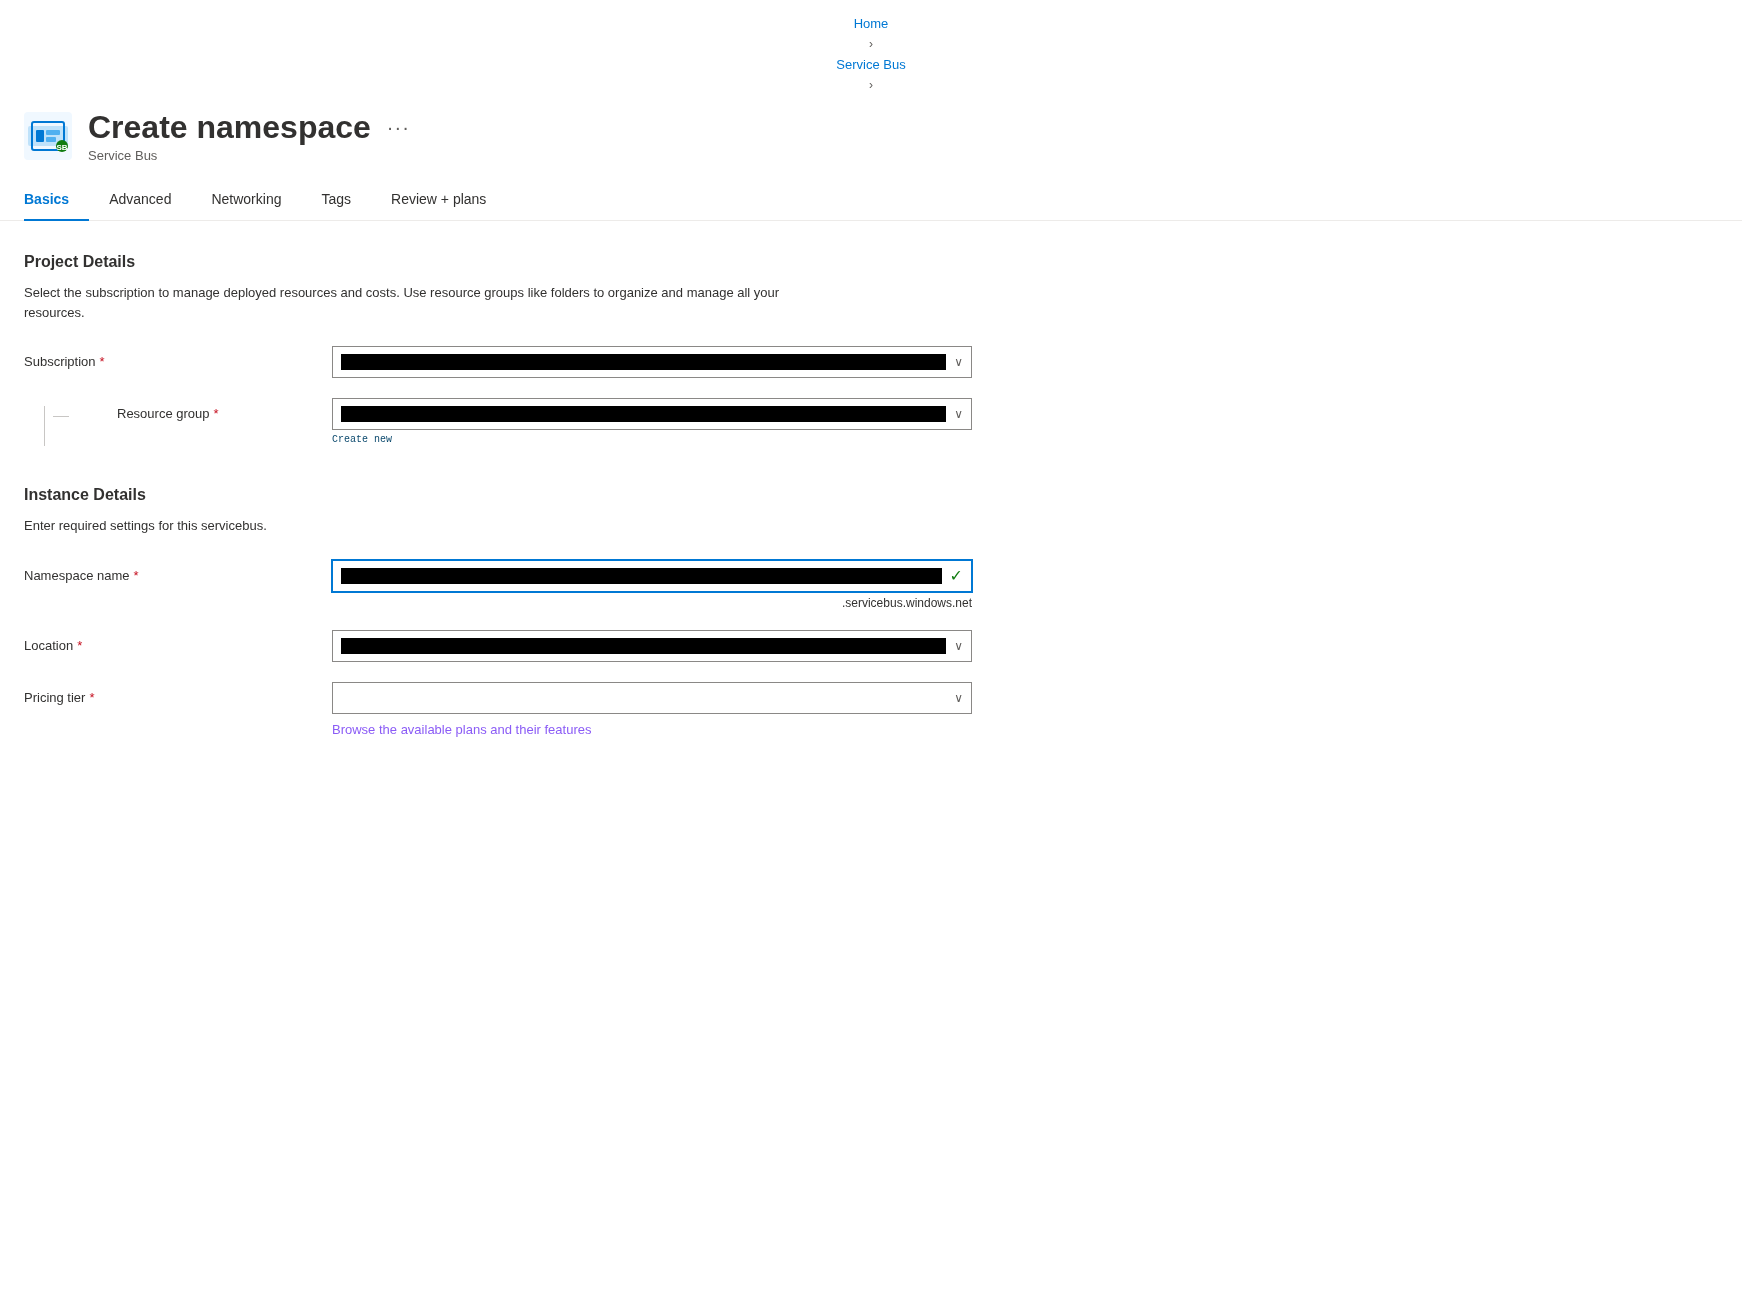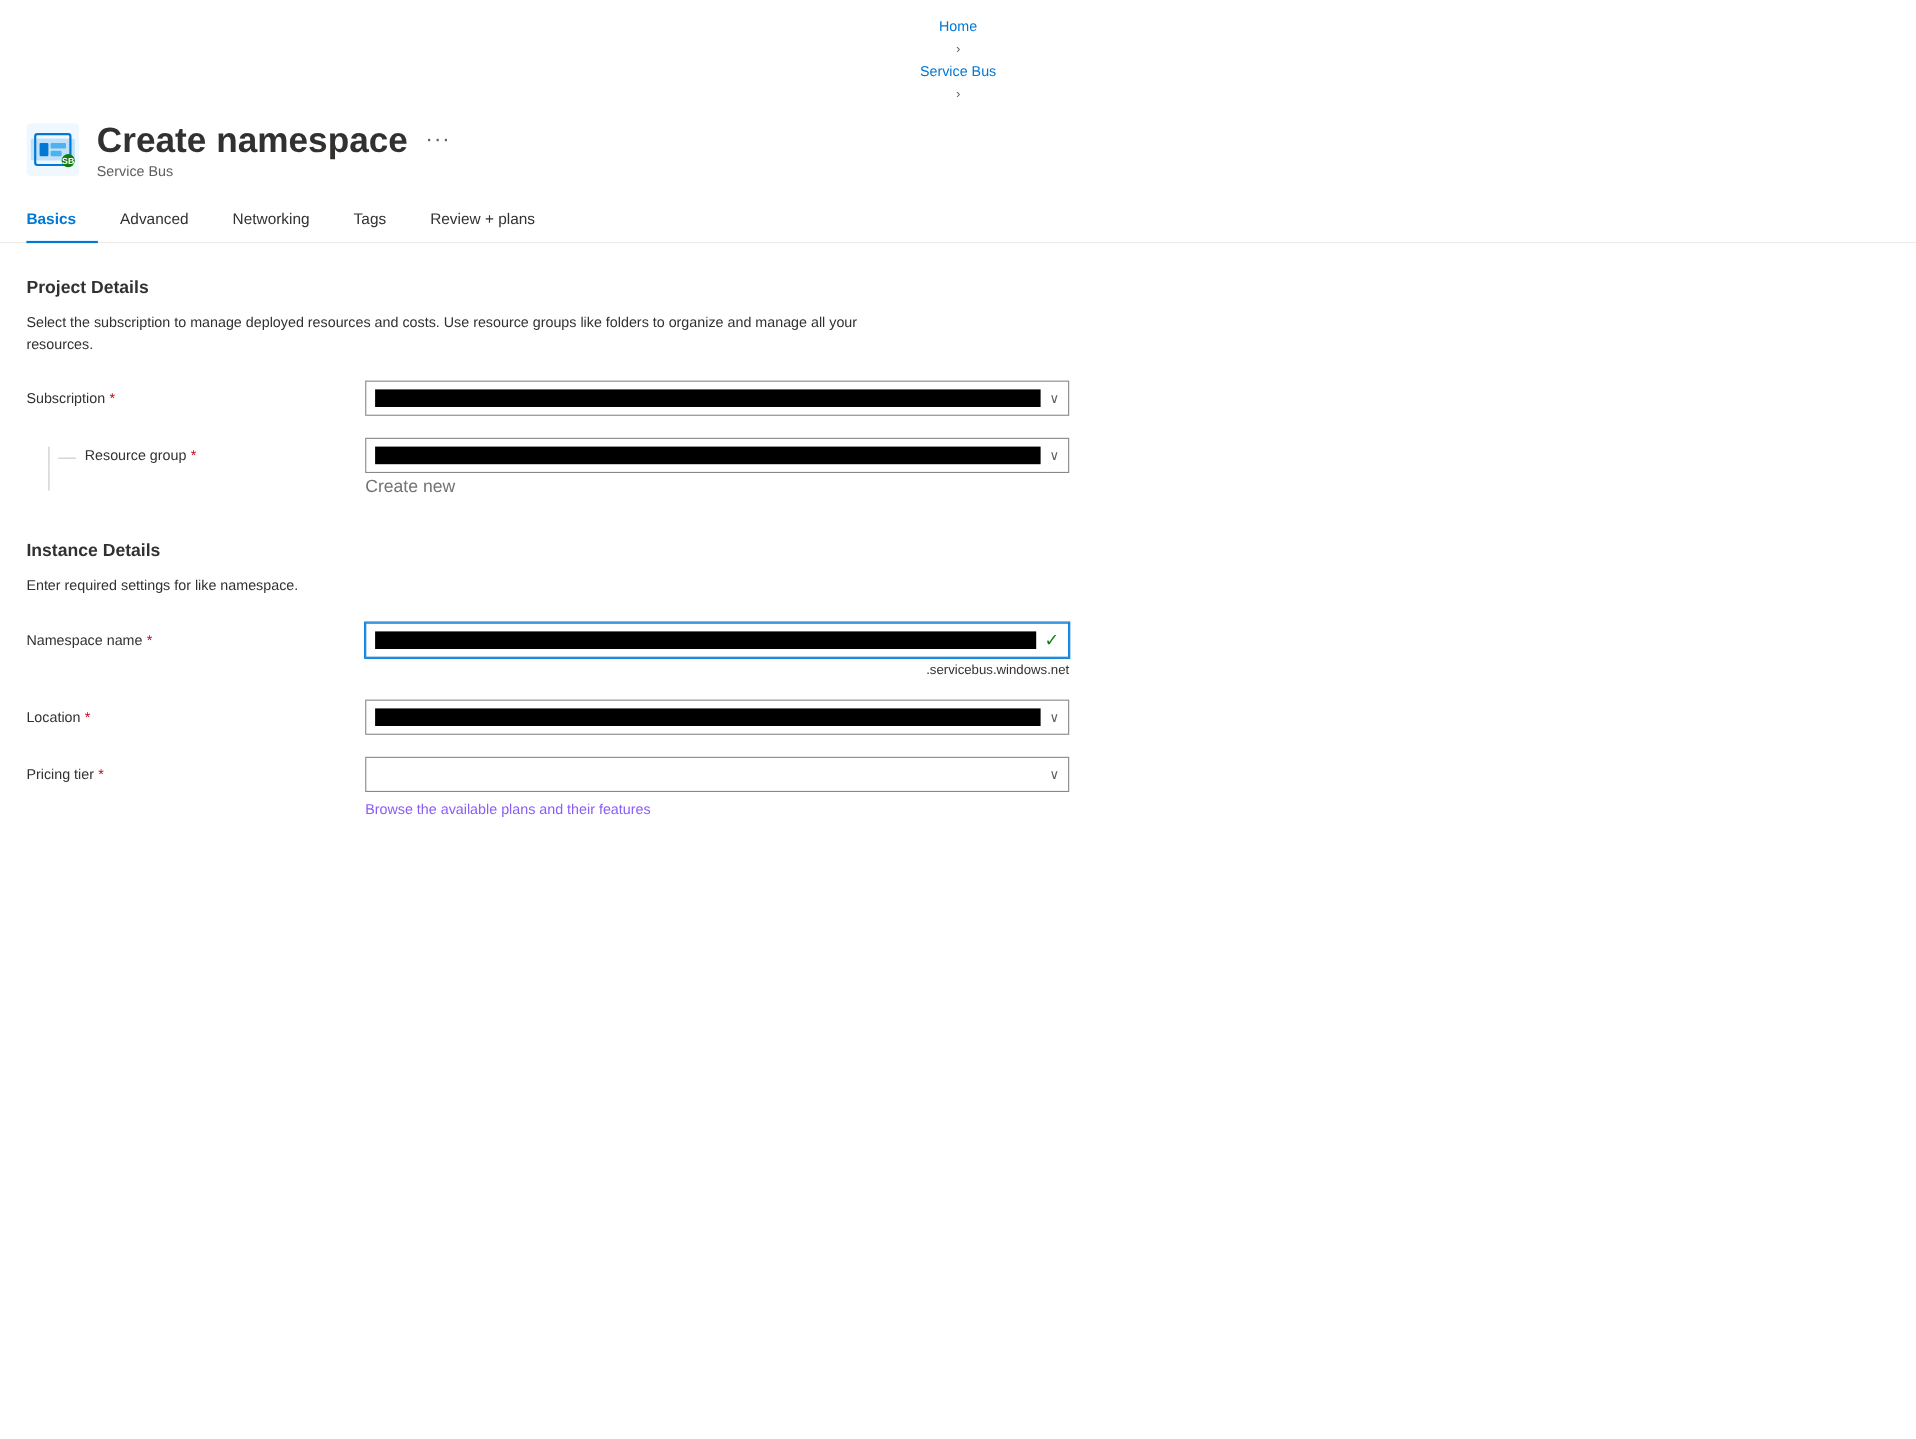--- a/index.html
+++ b/index.html
@@ -175,25 +175,26 @@
       margin-right: 8px;
     }
 
     .select-chevron {
       color: #605e5c;
       font-size: 12px;
       flex-shrink: 0;
     }
 
     .create-new-link {
-      color: #737373;
-      font-size: 16px;
+      color: #0c4a6e;
+      font-size: 10px;
       text-decoration: none;
       cursor: pointer;
       width: fit-content;
+      font-family: Liberation Mono, monospace;
     }
 
     .indent-line-wrapper {
       display: flex;
       align-items: flex-start;
       margin-left: 20px;
       gap: 8px;
     }
 
     .namespace-name-input {
@@ -319,39 +320,39 @@
         <div class="indent-line-wrapper">
           <div style="display:flex; flex-direction:column; align-items:center;">
             <div style="width:1px; height:20px; background:#c8c6c4;"></div>
             <div style="display:flex; align-items:center;">
               <div style="width:1px; height:20px; background:#c8c6c4;"></div>
             </div>
           </div>
           <div style="display:flex; align-items:center; margin-top: 10px;">
             <div style="width:16px; height:1px; background:#c8c6c4; flex-shrink:0;"></div>
           </div>
-          <div style="display:flex; align-items:center; gap:4px; padding-top:0px;">
+          <div style="display:flex; align-items:center; gap:4px; padding-top:0px;margin-left:40px;">
             <span class="form-label">Resource group</span>
             <span class="required-star">*</span>
           </div>
         </div>
       </div>
       <div class="form-control-col">
         <div class="form-select">
           <div class="select-value-redacted"></div>
           <span class="select-chevron">∨</span>
         </div>
         <a class="create-new-link" href="#">Create new</a>
       </div>
     </div>
   </div>
 
   <div class="form-section">
     <div class="section-title">Instance Details</div>
-    <p class="section-description">Enter required settings for like namespace.</p>
+    <p class="section-description">Enter required settings for this servicebus.</p>
 
     <div class="form-row">
       <div class="form-label-col">
         <span class="form-label">Namespace name</span>
         <span class="required-star">*</span>
       </div>
       <div class="form-control-col">
         <div class="namespace-name-input">
           <div class="input-value-redacted"></div>
           <span class="input-check-icon">✓</span>

